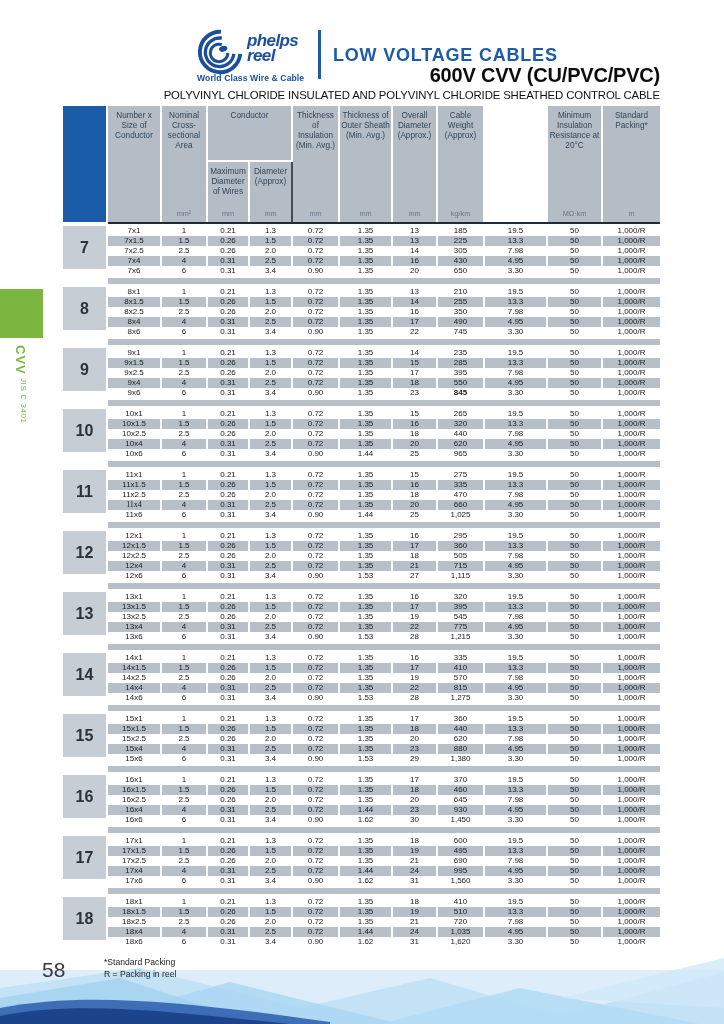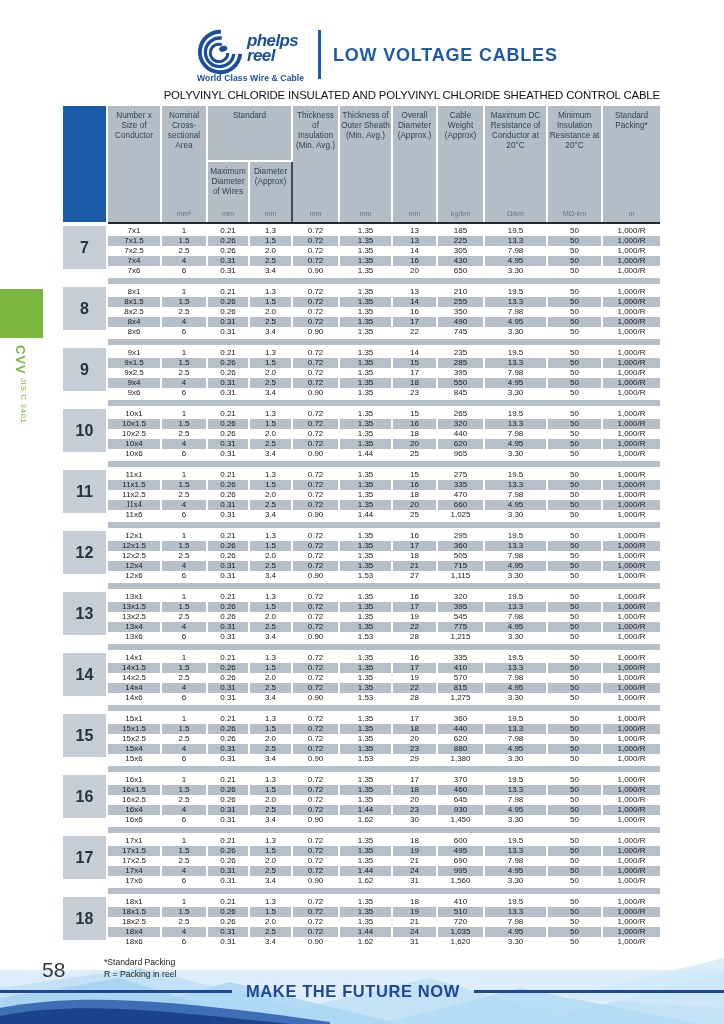--- a/index.html
+++ b/index.html
@@ -78,40 +78,41 @@
       <ellipse cx="28.5" cy="21.5" rx="4.6" ry="3.1" fill="#1b4f9c" stroke="none" transform="rotate(-18 28.5 21.5)"></ellipse>
     </g>
   </svg>
   <div class="brand-text">
     <div>phelps</div>
     <div>reel</div>
   </div>
   <div class="brand-tagline">World Class  Wire &amp; Cable</div>
   <div class="hdr-divider"></div>
   <div class="category-title">LOW VOLTAGE CABLES</div>
+  <div class="product-title">600V CVV (CU/PVC/PVC)</div>
   <div class="product-subtitle">POLYVINYL CHLORIDE INSULATED AND POLYVINYL CHLORIDE SHEATHED CONTROL CABLE</div>
 
   <div class="side-square"></div>
   <div class="side-text">
     <div class="cvv">CVV</div>
     <div class="jis">JIS C 3401</div>
   </div>
 
   <div class="cable-table">
     <div class="thead">
       <div class="th corner"></div>
       <div class="th" style="grid-column:3">
         <span>Nominal Cross-sectional Area</span>
         <span class="unit">mm²</span>
       </div>
       <div class="th" style="grid-column:2">
         <span>Number x Size of Conductor</span>
         <span class="unit"></span>
       </div>
-      <div class="cond-title">Standard</div>
+      <div class="cond-title">Conductor</div>
       <div class="cond-subs">
         <div class="cond-sub">
           <span>Maximum Diameter of Wires</span>
           <span class="unit">mm</span>
         </div>
         <div class="cond-sub">
           <span>Diameter (Approx)</span>
           <span class="unit">mm</span>
         </div>
       </div>
@@ -124,24 +125,20 @@
         <span class="unit">mm</span>
       </div>
       <div class="th" style="grid-column:8">
         <span>Overall Diameter (Approx.)</span>
         <span class="unit">mm</span>
       </div>
       <div class="th" style="grid-column:9">
         <span>Cable Weight (Approx)</span>
         <span class="unit">kg/km</span>
       </div>
-      <div class="th" style="grid-column:10">
-        <span>Maximum DC Resistance of Conductor at 20°C</span>
-        <span class="unit">Ω/km</span>
-      </div>
       <div class="th" style="grid-column:11">
         <span>Minimum Insulation Resistance at 20°C</span>
         <span class="unit">MΩ·km</span>
       </div>
       <div class="th" style="grid-column:12">
         <span>Standard Packing*</span>
         <span class="unit">m</span>
       </div>
       <div class="vrule"></div>
       <div class="hrule"></div>
@@ -311,21 +308,21 @@
           <div class="td alt" style="grid-area: 4 / 10;">4.95</div>
           <div class="td alt" style="grid-area: 4 / 11;">50</div>
           <div class="td alt" style="grid-area: 4 / 12;">1,000/R</div>
           <div class="td" style="grid-area: 5 / 2;">9x6</div>
           <div class="td" style="grid-area: 5 / 3;">6</div>
           <div class="td" style="grid-area: 5 / 4;">0.31</div>
           <div class="td" style="grid-area: 5 / 5;">3.4</div>
           <div class="td" style="grid-area: 5 / 6;">0.90</div>
           <div class="td" style="grid-area: 5 / 7;">1.35</div>
           <div class="td" style="grid-area: 5 / 8;">23</div>
-          <div class="td" style="grid-area: 5 / 9;">845</div>
+          <div class="td" style="grid-area: 5 / 9; font-weight: bold;">845</div>
           <div class="td" style="grid-area: 5 / 10;">3.30</div>
           <div class="td" style="grid-area: 5 / 11;">50</div>
           <div class="td" style="grid-area: 5 / 12;">1,000/R</div>
         </div>
         <div class="gsep"></div>
         <div class="tgroup">
           <div class="gcell">10</div>
           <div class="td" style="grid-area: 1 / 2;">10x1</div>
           <div class="td" style="grid-area: 1 / 3;">1</div>
           <div class="td" style="grid-area: 1 / 4;">0.21</div>
@@ -854,25 +851,20 @@
           <div class="td" style="grid-area: 5 / 11;">50</div>
           <div class="td" style="grid-area: 5 / 12;">1,000/R</div>
         </div>
       </div>
   </div>
 
   <div class="page-number">58</div>
   <div class="packing-note">
     <div>*Standard Packing</div>
     <div>R = Packing in reel</div>
-  </div>
-  <div class="slogan-row">
-    <div class="rule rule-left"></div>
-    <div class="slogan">MAKE THE FUTURE NOW</div>
-    <div class="rule rule-right"></div>
   </div>
   <svg class="footer-art" viewBox="0 0 724 88" preserveAspectRatio="none">
     <rect y="34" width="724" height="54" fill="#ddeefa"></rect>
     <polygon points="0,88 0,52 140,32 300,72 430,42 560,80 724,36 724,88" fill="#c3e2f6"></polygon>
     <polygon points="80,88 230,46 400,88" fill="#a9d6f2" opacity="0.8"></polygon>
     <polygon points="380,88 520,52 700,88" fill="#b3dcf4" opacity="0.9"></polygon>
     <polygon points="560,62 724,22 724,72" fill="#cfe9fa" opacity="0.8"></polygon>
     <polygon points="0,62 120,42 260,88 0,88" fill="#9fd0ef" opacity="0.7"></polygon>
     <path d="M0,72 C90,54 200,68 330,86 L330,88 0,88 Z" fill="#2a5cab" opacity="0.85"></path>
     <path d="M0,80 C80,64 170,76 290,88 L0,88 Z" fill="#173f85" opacity="0.9"></path>

